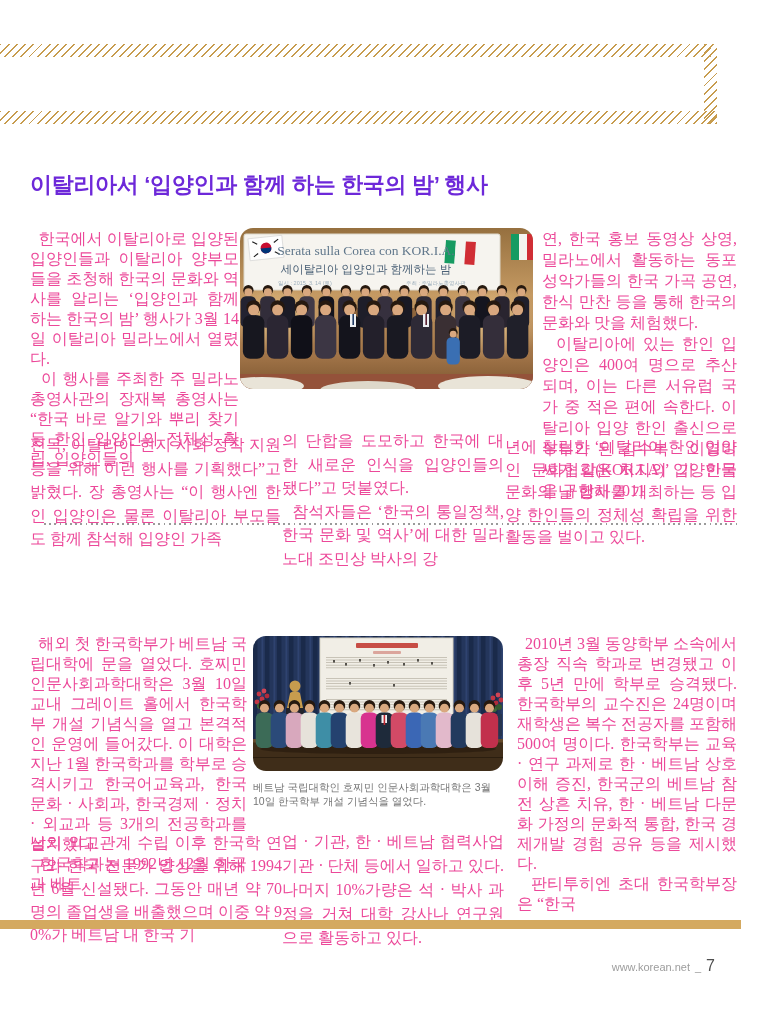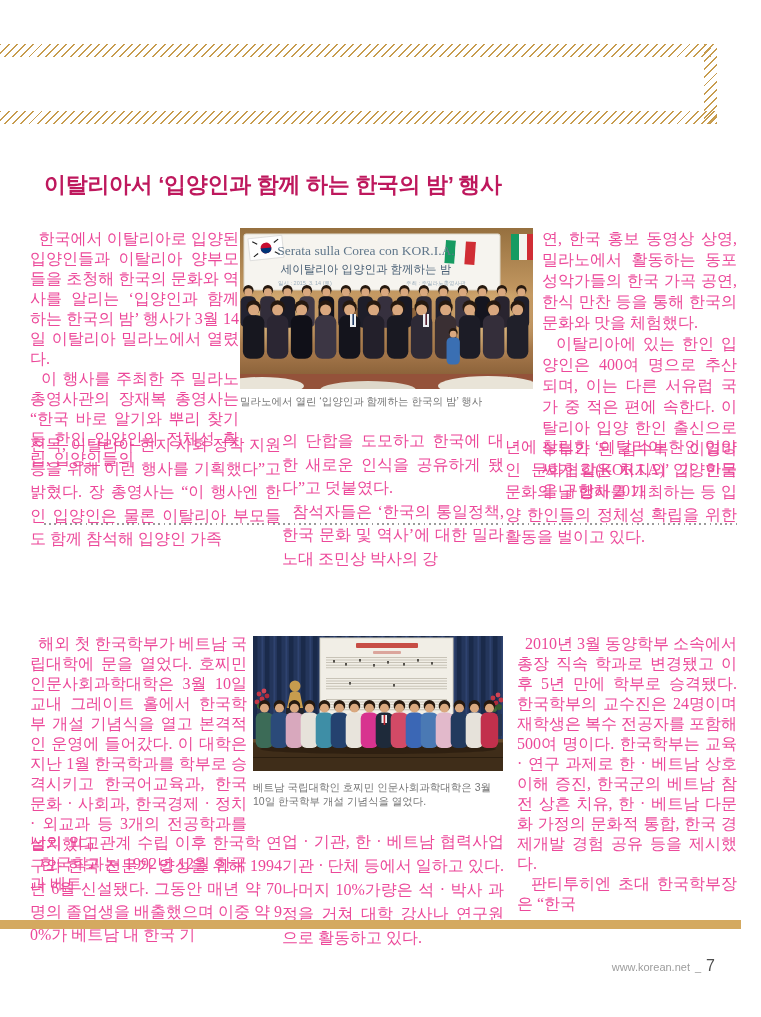--- a/index.html
+++ b/index.html
@@ -12,23 +12,23 @@
   
   .hatch {
     position:absolute;
     background:repeating-linear-gradient(135deg,#C79C4E 0px,#C79C4E 1.4px,rgba(0,0,0,0) 1.4px,rgba(0,0,0,0) 5.8px);
   }
   .hatch-top    { left:0; top:44px; width:711px; height:13px; }
   .hatch-bottom { left:0; top:111px; width:717px; height:13px; }
   .hatch-vert   { left:704px; top:44px; width:13px; height:80px; }
 
   .headline {
-    position:absolute; left:44px; white-space:nowrap;
+    position:absolute; left:30px; white-space:nowrap;
     font-family:"Liberation Sans", sans-serif; font-weight:bold;
-    font-size:22px; letter-spacing:-0.3px; color:#be185d;
+    font-size:22px; letter-spacing:-0.3px; color:#6d28d9;
   }
   .hl1 { top:170px; }
   .hl2 { top:583px; }
 
   .txt {
     position:absolute; font-size:16px; color:#ec4899;
     text-align:justify; white-space:pre-wrap; word-break:break-all;
   }
   
   .a1-lt { left:30px;  top:229px; width:209px; line-height:20px; }
@@ -36,21 +36,21 @@
   .a1-mb { left:282px; top:429px; width:222px; line-height:23.5px; }
   .a1-rt { left:542px; top:228px; width:195px; line-height:21px; }
   .a1-rb { left:505px; top:436px; width:232px; line-height:22.5px; }
   
   .a2-lt { left:30px;  top:634px; width:217px; line-height:20px; }
   .a2-lb { left:30px;  top:831px; width:252px; line-height:23px; }
   .a2-mb { left:282px; top:830px; width:222px; line-height:24px; }
   .a2-rt { left:517px; top:634px; width:220px; line-height:20px; }
   .a2-rb { left:505px; top:832px; width:233px; line-height:22.5px; }
 
-  figure.photo { position:absolute; border-radius:0; overflow:hidden; }
+  figure.photo { position:absolute; border-radius:13px; overflow:hidden; }
   figure.photo svg { display:block; width:100%; height:100%; }
   .photo1 { left:240px; top:228px; width:293px; height:161px; }
   .photo2 { left:253px; top:636px; width:250px; height:135px; }
 
   .caption {
     position:absolute; font-family:"Liberation Sans", sans-serif;
     font-size:10.5px; color:#757575; line-height:14px;
   }
   .cap1 { left:240px; top:394px; width:293px; }
   .cap2 { left:253px; top:780px; width:252px; }
@@ -176,24 +176,23 @@
       <rect x="185.4" y="86" width="1.6" height="11" fill="#5a2233"></rect>
 
       <g>
         <rect y="146" width="293" height="15" fill="#94523a"></rect>
         <ellipse cx="22" cy="158" rx="42" ry="9" fill="#e9e4d8"></ellipse>
         <ellipse cx="128" cy="162" rx="48" ry="9" fill="#ded8ca"></ellipse>
         <ellipse cx="248" cy="158" rx="50" ry="10" fill="#e9e4d8"></ellipse>
       </g>
     </svg>
   </figure>
-  <figcaption class="caption cap1">밀라노에서 열린 ‘입양인과 함께하는 한국의 밤’ 행사</figcaption>
 
   <div class="txt a1-lb">친목, 이탈리아 현지 사회 정착 지원 등을 위해 이런 행사를 기획했다”고 밝혔다. 장 총영사는 “이 행사엔 한인 입양인은 물론 이탈리아 부모들도 함께 참석해 입양인 가족</div>
-  <div class="txt a1-mb">의 단합을 도모하고 한국에 대한 새로운 인식을 공유하게 됐다”고 덧붙였다.
+  <div class="txt a1-mb">의 단합을 도모하고 한국에 대한 새로운 인식을 입양인들의 됐다”고 덧붙였다.
   참석자들은 ‘한국의 통일정책, 한국 문화 및 역사’에 대한 밀라노대 조민상 박사의 강</div>
   <div class="txt a1-rt">연, 한국 홍보 동영상 상영, 밀라노에서 활동하는 동포 성악가들의 한국 가곡 공연, 한식 만찬 등을 통해 한국의 문화와 맛을 체험했다.
   이탈리아에 있는 한인 입양인은 400여 명으로 추산되며, 이는 다른 서유럽 국가 중 적은 편에 속한다. 이탈리아 입양 한인 출신으로 부부가 된 김수복 · 이영미 씨가 같은 처지의 입양인들을 규합해 2011</div>
   <div class="txt a1-rb">년에 창립한 ‘이탈리아 한인 입양인 문화협회(KOR.I.A)’ 가 한국 문화의 날 행사를 개최하는 등 입양 한인들의 정체성 확립을 위한 활동을 벌이고 있다.</div>
 
   <div class="dotted-divider"></div>
 
 
   <div class="txt a2-lt">  해외 첫 한국학부가 베트남 국립대학에 문을 열었다. 호찌민 인문사회과학대학은 3월 10일 교내 그레이트 홀에서 한국학부 개설 기념식을 열고 본격적인 운영에 들어갔다. 이 대학은 지난 1월 한국학과를 학부로 승격시키고 한국어교육과, 한국문화 · 사회과, 한국경제 · 정치 · 외교과 등 3개의 전공학과를 설치했다.
   한국학과는 1992년 12월 한국과 베트</div>

